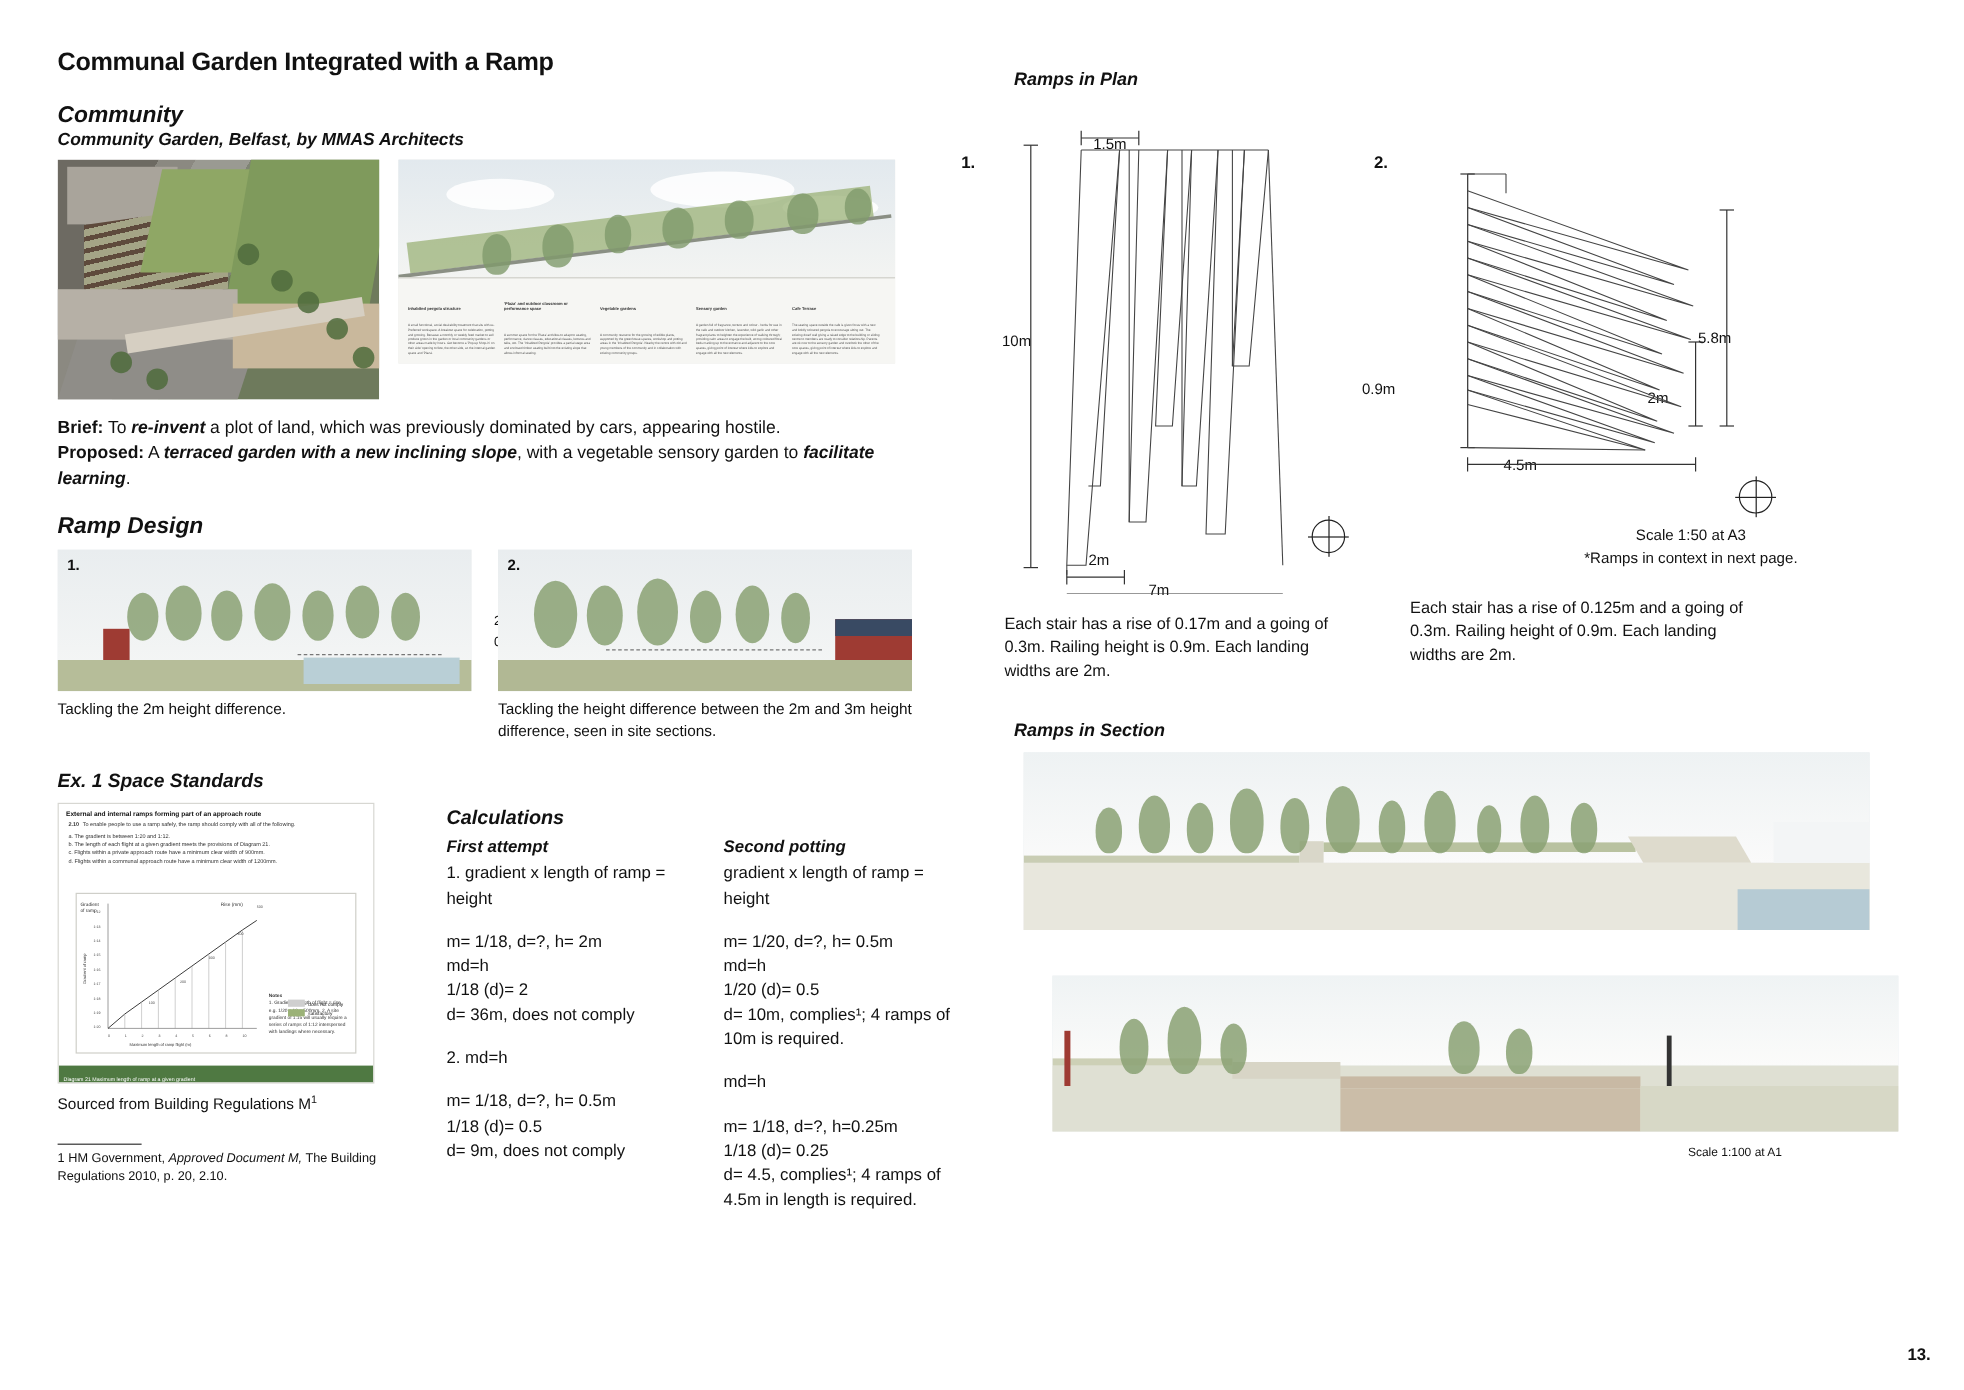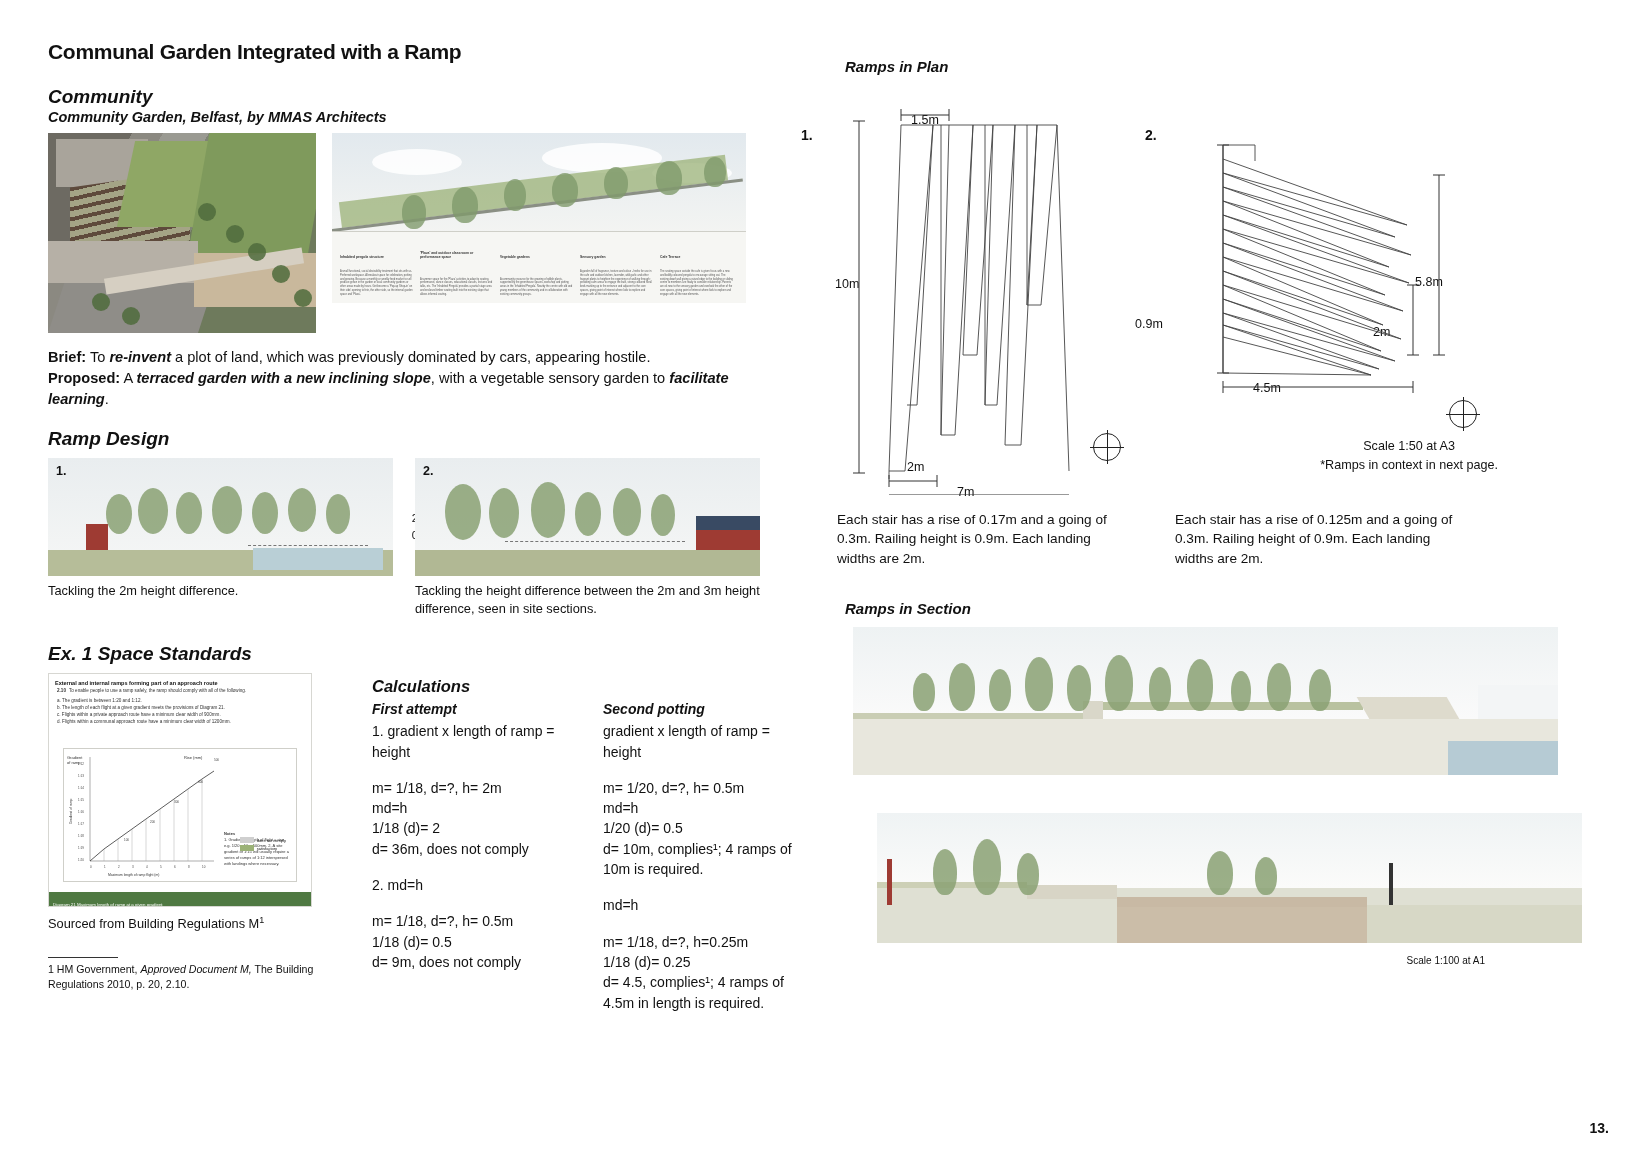--- a/index.html
+++ b/index.html
@@ -70,21 +70,21 @@
   .ri-sky{position:absolute;inset:0;background:linear-gradient(#e9edef,#f6f7f6);}
   .ri-grass{position:absolute;left:0;bottom:0;width:100%;height:26px;background:#b8bd9b;}
   .ri-red{position:absolute;background:#9e3b33;}
   .ri-water{position:absolute;background:#b9cfd6;}
   .ri-tree{position:absolute;background:#8aa173;border-radius:50%;opacity:.85;}
   .ri-line{position:absolute;border-bottom:1px dashed #777;}
   .ramp-dims{position:absolute;right:-34px;top:52px;font-size:11px;line-height:1.5;}
   .cap{font-size:12.8px;line-height:1.35;margin-top:6px;width:345px;}
 
   
-  .ex-head{font-size:19px;font-weight:bold;font-style:italic;margin:26px 0 8px 0;}
+  .ex-head{font-size:16px;font-weight:bold;font-style:italic;margin:26px 0 8px 0;}
   .ex-wrap{display:flex;gap:26px;}
   .reg-img{width:298px;}
   .reg-box{width:262px;height:232px;border:1px solid #d7d7d2;background:#fff;position:relative;overflow:hidden;}
   .reg-title{font-size:5.5px;font-weight:bold;margin:6px 6px 2px 6px;}
   .reg-body{font-size:4.6px;line-height:1.5;margin:0 8px;color:#333;}
   .reg-chart{position:absolute;left:14px;top:74px;width:232px;height:132px;border:1px solid #cfcfc9;background:#fff;}
   .reg-foot{position:absolute;left:0;bottom:0;width:100%;height:14px;background:#4f7942;}
   .reg-foot span{color:#fff;font-size:4.4px;margin-left:4px;line-height:14px;}
   .reg-note{position:absolute;right:6px;top:82px;width:66px;font-size:4px;line-height:1.5;color:#333;}
   .reg-legend{position:absolute;right:10px;bottom:30px;font-size:4px;}
@@ -452,21 +452,21 @@
         </g>
       </svg>
       <div class="compass" style="left:604px;top:315px"></div>
 
       <div class="scale-note">
         <div>Scale 1:50 at A3</div>
         <div>*Ramps in context in next page.</div>
       </div>
 
       <div class="stairnote" style="left:-8px;top:425px">Each stair has a rise of 0.17m and a going of 0.3m. Railing height is 0.9m. Each landing widths are 2m.</div>
-      <div class="stairnote" style="left:330px;top:425px">Each stair has a rise of 0.125m and a going of 0.3m. Railing height of 0.9m. Each landing widths are 2m.</div>
+      <div class="stairnote" style="left:330px;top:412px">Each stair has a rise of 0.125m and a going of 0.3m. Railing height of 0.9m. Each landing widths are 2m.</div>
     </div>
   </div>
 
   <div class="sections">
     <div class="sec-title">Ramps in Section</div>
 
     <div class="sec-box s1">
       <div style="position:absolute;left:0;top:0;width:100%;height:62%;background:linear-gradient(#eef2f3,#fafafa)"></div>
       <div style="position:absolute;left:0;bottom:0;width:100%;height:38%;background:#e8e7dd;"></div>
       <div style="position:absolute;left:0;bottom:38%;width:230px;height:6px;background:#c9cdb4"></div>

